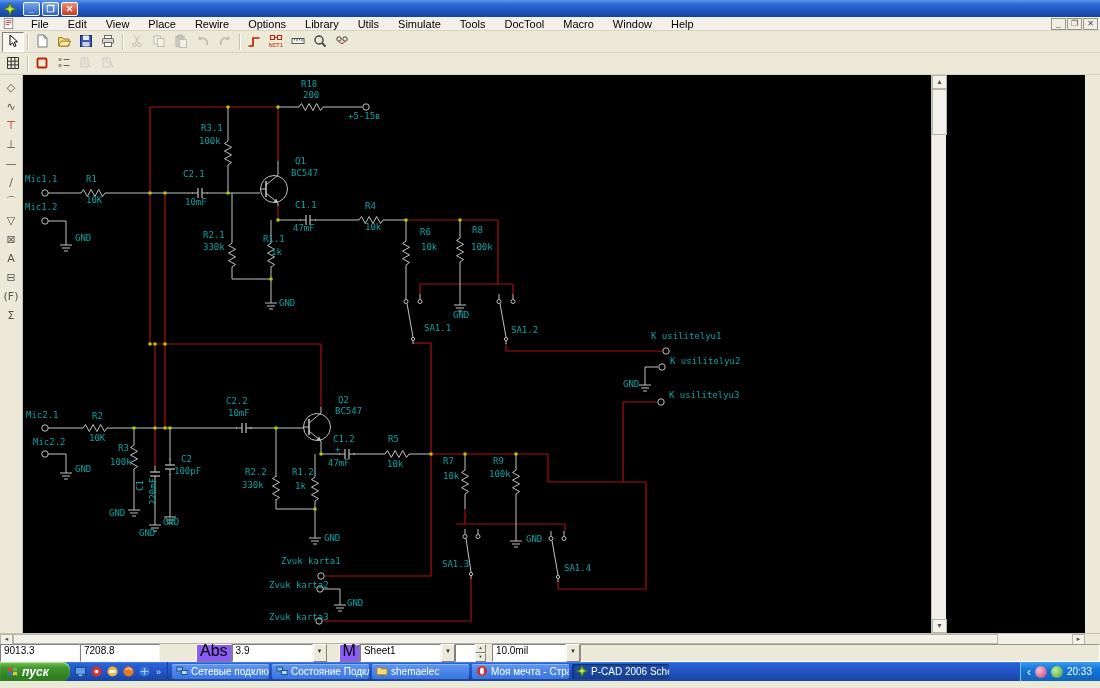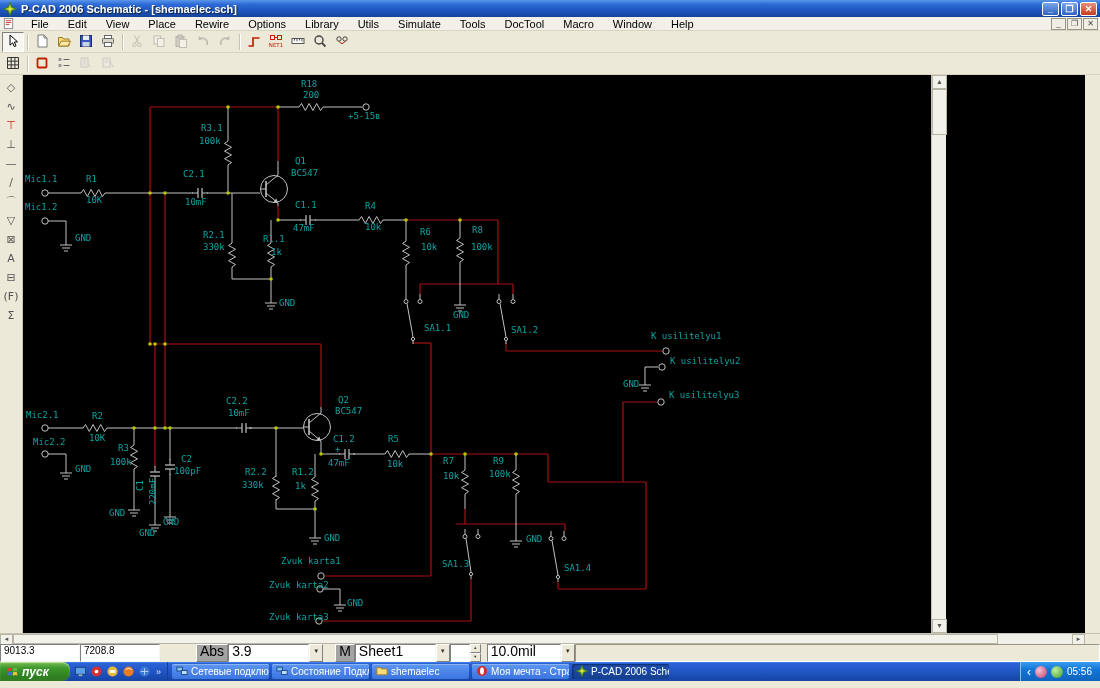--- a/index.html
+++ b/index.html
@@ -49,23 +49,23 @@
   .htrack { flex:1; position:relative; }
   .hthumb { position:absolute; left:0; top:0; height:10px; width:93%; background:#f3f2ea; border:1px solid #b9b5a5; }
   .hcorner { width:15px; background:#ece9d8; }
 
   
   .promptbar { height:12px; background:#f4f2ea; border:1px solid; border-color:#9a9684 #fff #fff #9a9684; 
     font-size:10px; line-height:11px; padding-left:3px; color:#111; }
   .controls { height:18px; display:flex; align-items:stretch; background:#ece9d8; }
   .field { background:#fff; border:1px solid; border-color:#808080 #f5f5f5 #f5f5f5 #808080; font-size:10px; line-height:12px; padding:0 3px; color:#000; }
   .xfield,.yfield { width:80px; }
-  .btn3d { background:#a3a3a3; border:1px solid; border-color:#fff #808080 #808080 #fff; font-size:14px; line-height:12px; text-align:left; padding:0 3px; }
+  .btn3d { background:#8b5cf6; border:1px solid; border-color:#fff #808080 #808080 #fff; font-size:16px; line-height:12px; text-align:left; padding:0 3px; }
   .combo { display:flex; }
-  .combo .cfield { background:#fff; border:1px solid; border-color:#808080 #f5f5f5 #f5f5f5 #808080; font-size:14px; line-height:12px; padding:0 3px; flex:1; }
+  .combo .cfield { background:#fff; border:1px solid; border-color:#808080 #f5f5f5 #f5f5f5 #808080; font-size:10px; line-height:12px; padding:0 3px; flex:1; }
   .combo .cbtn { width:14px; background:#ece9d8; border:1px solid; border-color:#fff #808080 #808080 #fff; font-size:6px; text-align:center; line-height:12px; color:#333; }
   .spinner { display:flex; flex-direction:column; width:11px; }
   .spinner div { flex:1; background:#ece9d8; border:1px solid; border-color:#fff #808080 #808080 #fff; font-size:4px; line-height:5px; text-align:center; color:#333; }
   .statfill { flex:1; background:#ece9d8; border:1px solid; border-color:#9a9684 #fff #fff #9a9684; }
 
   
   .taskbar { height:19px; display:flex; align-items:stretch;
     background:linear-gradient(180deg,#4b8df0 0%,#2a62d6 8%,#2155c4 50%,#1746a8 95%); }
   .startbtn { width:70px; display:flex; align-items:center; padding-left:6px; gap:3px;
     background:linear-gradient(180deg,#7fbf5a 0%,#3f9a2e 30%,#2f7e22 80%); border-radius:0 8px 8px 0;
@@ -85,21 +85,20 @@
 </head>
 <body>
 
 <div class="app">
 
   <div class="titlebar">
     <span class="ticon"><svg viewBox="0 0 14 14">
           <path d="M7 .5 8.8 5.2 13.5 7 8.8 8.8 7 13.5 5.2 8.8 .5 7 5.2 5.2Z" fill="#9ccb3b" stroke="#3f7a14"></path>
           <circle cx="7" cy="7" r="1.5" fill="#f0e63a"></circle>
         </svg></span>
-    <span class="ttext">P-CAD 2006 Schematic - [shemaelec.sch]</span>
     <span class="winbtn">_</span>
     <span class="winbtn">❐</span>
     <span class="winbtn close">✕</span>
   </div>
 
   <div class="menubar">
     <span class="mdiicon"><svg viewBox="0 0 14 14">
           <rect x="2.5" y="1.5" width="9" height="11" fill="#fff" stroke="#888"></rect>
           <path d="M4 4h6M4 6h6M4 8h4" stroke="#c33" fill="none"></path>
         </svg></span>
@@ -712,17 +711,17 @@
               <path d="M7 .5 8.8 5.2 13.5 7 8.8 8.8 7 13.5 5.2 8.8 .5 7 5.2 5.2Z" fill="#9ccb3b" stroke="#3f7a14"></path>
               <circle cx="7" cy="7" r="1.5" fill="#f0e63a"></circle>
             </svg></span>
           <span>P-CAD 2006 Schemati...</span>
         </span>
       </div>
     <div class="tray">
       <span style="font-size:12px">‹</span>
       <span class="trayicon" style="background:radial-gradient(circle at 35% 35%,#f8c0d8,#c03a6a)"></span>
       <span class="trayicon" style="background:radial-gradient(circle at 35% 35%,#bff09a,#3f9a2e)"></span>
-      <span>05:56</span>
+      <span>20:33</span>
     </div>
   </div>
 
 </div>
 
 </body></html>

